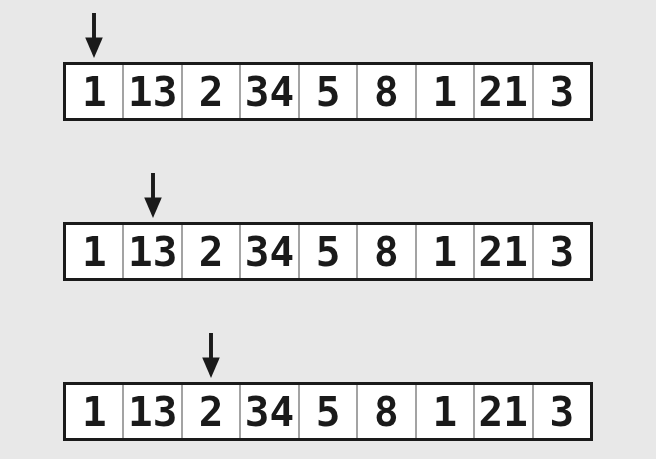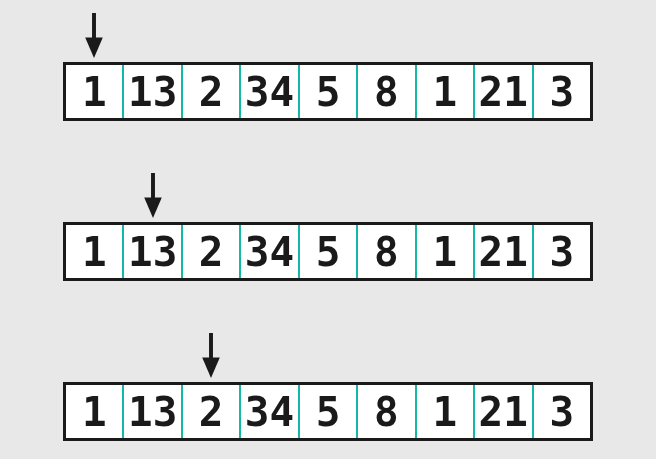--- a/index.html
+++ b/index.html
@@ -42,21 +42,21 @@
     display: flex;
     border: 3px solid #1a1a1a;
     background: #ffffff;
   }
   .cell {
     flex: 1 1 0;
     display: flex;
     align-items: center;
     justify-content: center;
     background: #ffffff;
-    border-left: 2px solid #14b8a6;
+    border-left: 2px solid #a3a3a3;
     font-weight: bold;
     font-size: 41px;
     color: #1a1a1a;
     line-height: 1;
     padding-top: 2px;
     box-sizing: border-box;
     user-select: none;
   }
   .cell:first-child {
     border-left: none;

